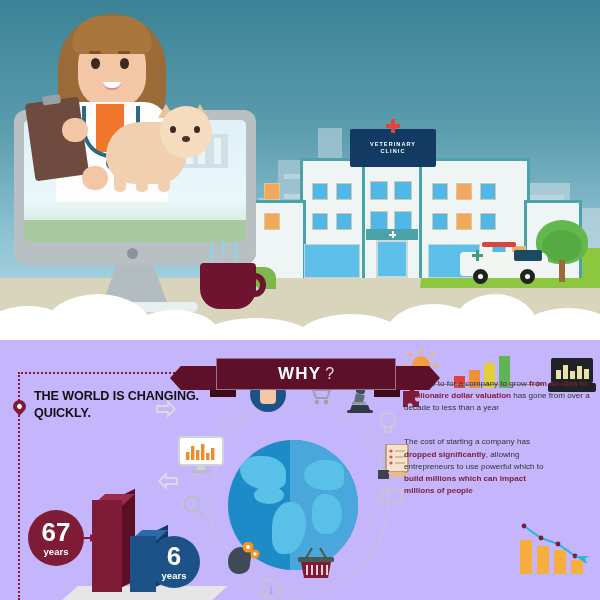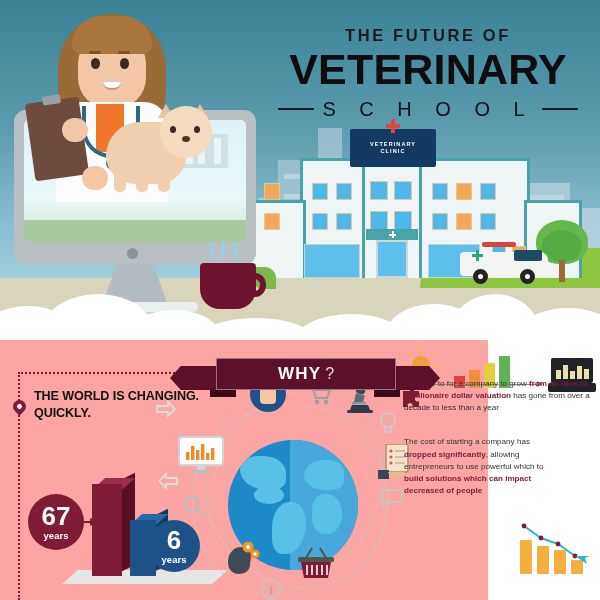--- a/index.html
+++ b/index.html
@@ -161,21 +161,21 @@
   .t-big { font-size:43px; font-weight:bold; letter-spacing:0.2px; color:#0d0d0d; line-height:1.06; margin-top:2px;}
   .t-school { display:flex; align-items:center; justify-content:center; gap:8px; margin-top:5px; }
   .t-school .ln { height:2px; background:#1b1b1b; flex:0 0 36px; }
   .t-school .tx { font-size:20px; letter-spacing:9px; color:#121212; }
 
   
   .clouds { position:absolute; left:0; top:292px; width:600px; height:56px; }
   .cl { position:absolute; background:#ffffff; border-radius:50%; }
 
   
-  .lower { position:absolute; left:0; top:340px; width:488px; height:260px; background:#fca5a5; }
+  .lower { position:absolute; left:0; top:340px; width:600px; height:260px; background:#c4b5fd; }
 
   
   .banner { position:absolute; left:170px; top:18px; width:270px; height:36px; z-index:12; }
   .banner .box { position:absolute; left:46px; top:0; width:180px; height:32px;
      background:#5d1029; border:1.5px solid #9a7485; display:flex;
      align-items:center; justify-content:center; gap:4px; }
   .banner .box .w { color:#fff; font-size:17px; font-weight:bold; letter-spacing:1.2px; }
   .banner .box .q { color:#e8d6dd; font-size:16px; }
   .banner .rib { position:absolute; top:8px; width:60px; height:24px; background:#5d1029; }
   .banner .rib.l { left:0; clip-path: polygon(100% 0, 100% 100%, 18% 100%, 0 50%, 18% 0); }
@@ -187,21 +187,21 @@
   .lpanel { position:absolute; left:18px; top:32px; width:188px; height:228px;
      border-left:2px dotted #7e1b36; border-top:2px dotted #7e1b36; padding:14px 0 0 14px; }
   .pin { position:absolute; left:-7px; top:26px; width:13px; height:13px;
      background:#7e1b36; border-radius:50% 50% 50% 0; transform:rotate(-45deg); }
   .pin::after{content:'';position:absolute;left:4px;top:4px;width:5px;height:5px;background:#fff;border-radius:50%;}
   .h-main { font-size:12.6px; font-weight:bold; color:#111; line-height:1.32; letter-spacing:-0.1px; }
   .p-sub { margin-top:22px; font-size:8.4px; color:#333; line-height:1.55; width:128px; }
   .p-sub b { color:#111; }
 
   
-  .barzone { position:absolute; left:18px; top:142px; width:230px; height:102px; }
+  .barzone { position:absolute; left:18px; top:158px; width:230px; height:102px; }
   .bar3d { position:absolute; bottom:8px; }
   .bar3d .face { position:absolute; bottom:0; width:100%; }
   .bar3d .side { position:absolute; bottom:8px; width:13px; transform: skewY(-26deg); }
   .bar3d .top  { position:absolute; width:100%; height:11px; transform: skewX(-48deg); }
   .bar-a { left:74px; width:30px; height:92px; }
   .bar-a .face{ background:#7e1b36; height:92px;}
   .bar-a .side{ right:-13px; background:#5b0f25; height:92px;}
   .bar-a .top { top:-6px; left:7px; background:#9a2b4a; }
   .bar-b { left:112px; width:26px; height:56px; }
   .bar-b .face{ background:#1d5288; height:56px;}
@@ -395,29 +395,20 @@
 
     <div class="mug">
       <div class="steam s1"></div>
         <div class="steam s2"></div>
         <div class="steam s3"></div>
       <div class="leaf"></div>
       <div class="handle"></div>
         <div class="cup"></div>
     </div>
 
-    <div class="title-wrap">
-      <div class="t-small">THE FUTURE OF</div>
-      <div class="t-big">VETERINARY</div>
-      <div class="t-school">
-        <span class="ln"></span>
-        <span class="tx">S C H O O L</span>
-        <span class="ln"></span>
-      </div>
-    </div>
   </section>
 
   <div class="clouds">
     <div class="cl" style="left:-20px;top:14px;width:96px;height:56px"></div>
     <div class="cl" style="left:44px;top:2px;width:108px;height:70px"></div>
     <div class="cl" style="left:128px;top:18px;width:92px;height:52px"></div>
     <div class="cl" style="left:196px;top:26px;width:120px;height:48px"></div>
     <div class="cl" style="left:296px;top:22px;width:110px;height:52px"></div>
     <div class="cl" style="left:386px;top:12px;width:96px;height:62px"></div>
     <div class="cl" style="left:452px;top:2px;width:86px;height:70px"></div>
@@ -635,21 +626,21 @@
         </div>
         <div class="kb"></div>
       </div>
     </div>
 
     <div class="rcol">
       <p class="r-txt">
         <span>The time to for a company to grow </span><b>from an idea to a billionaire dollar valuation</b><span> has gone from over a decade to less than a year</span>
       </p>
       <p class="r-txt two">
-        <span>The cost of starting a company has </span><b>dropped significantly</b><span>, allowing entrepreneurs to use powerful which to </span><b>build solutions which can impact decreased of people</b>
+        <span>The cost of starting a company has </span><b>dropped significantly</b><span>, allowing entrepreneurs to use powerful which to </span><b>build millions which can impact millions of people</b>
       </p>
     </div>
   </section>
 
   <div class="minichart">
     <div class="mb" style="left:2px;height:34px"></div>
     <div class="mb" style="left:19px;height:28px"></div>
     <div class="mb" style="left:36px;height:24px"></div>
     <div class="mb" style="left:53px;height:14px"></div>
     <svg width="74" height="56" viewBox="0 0 74 56">

